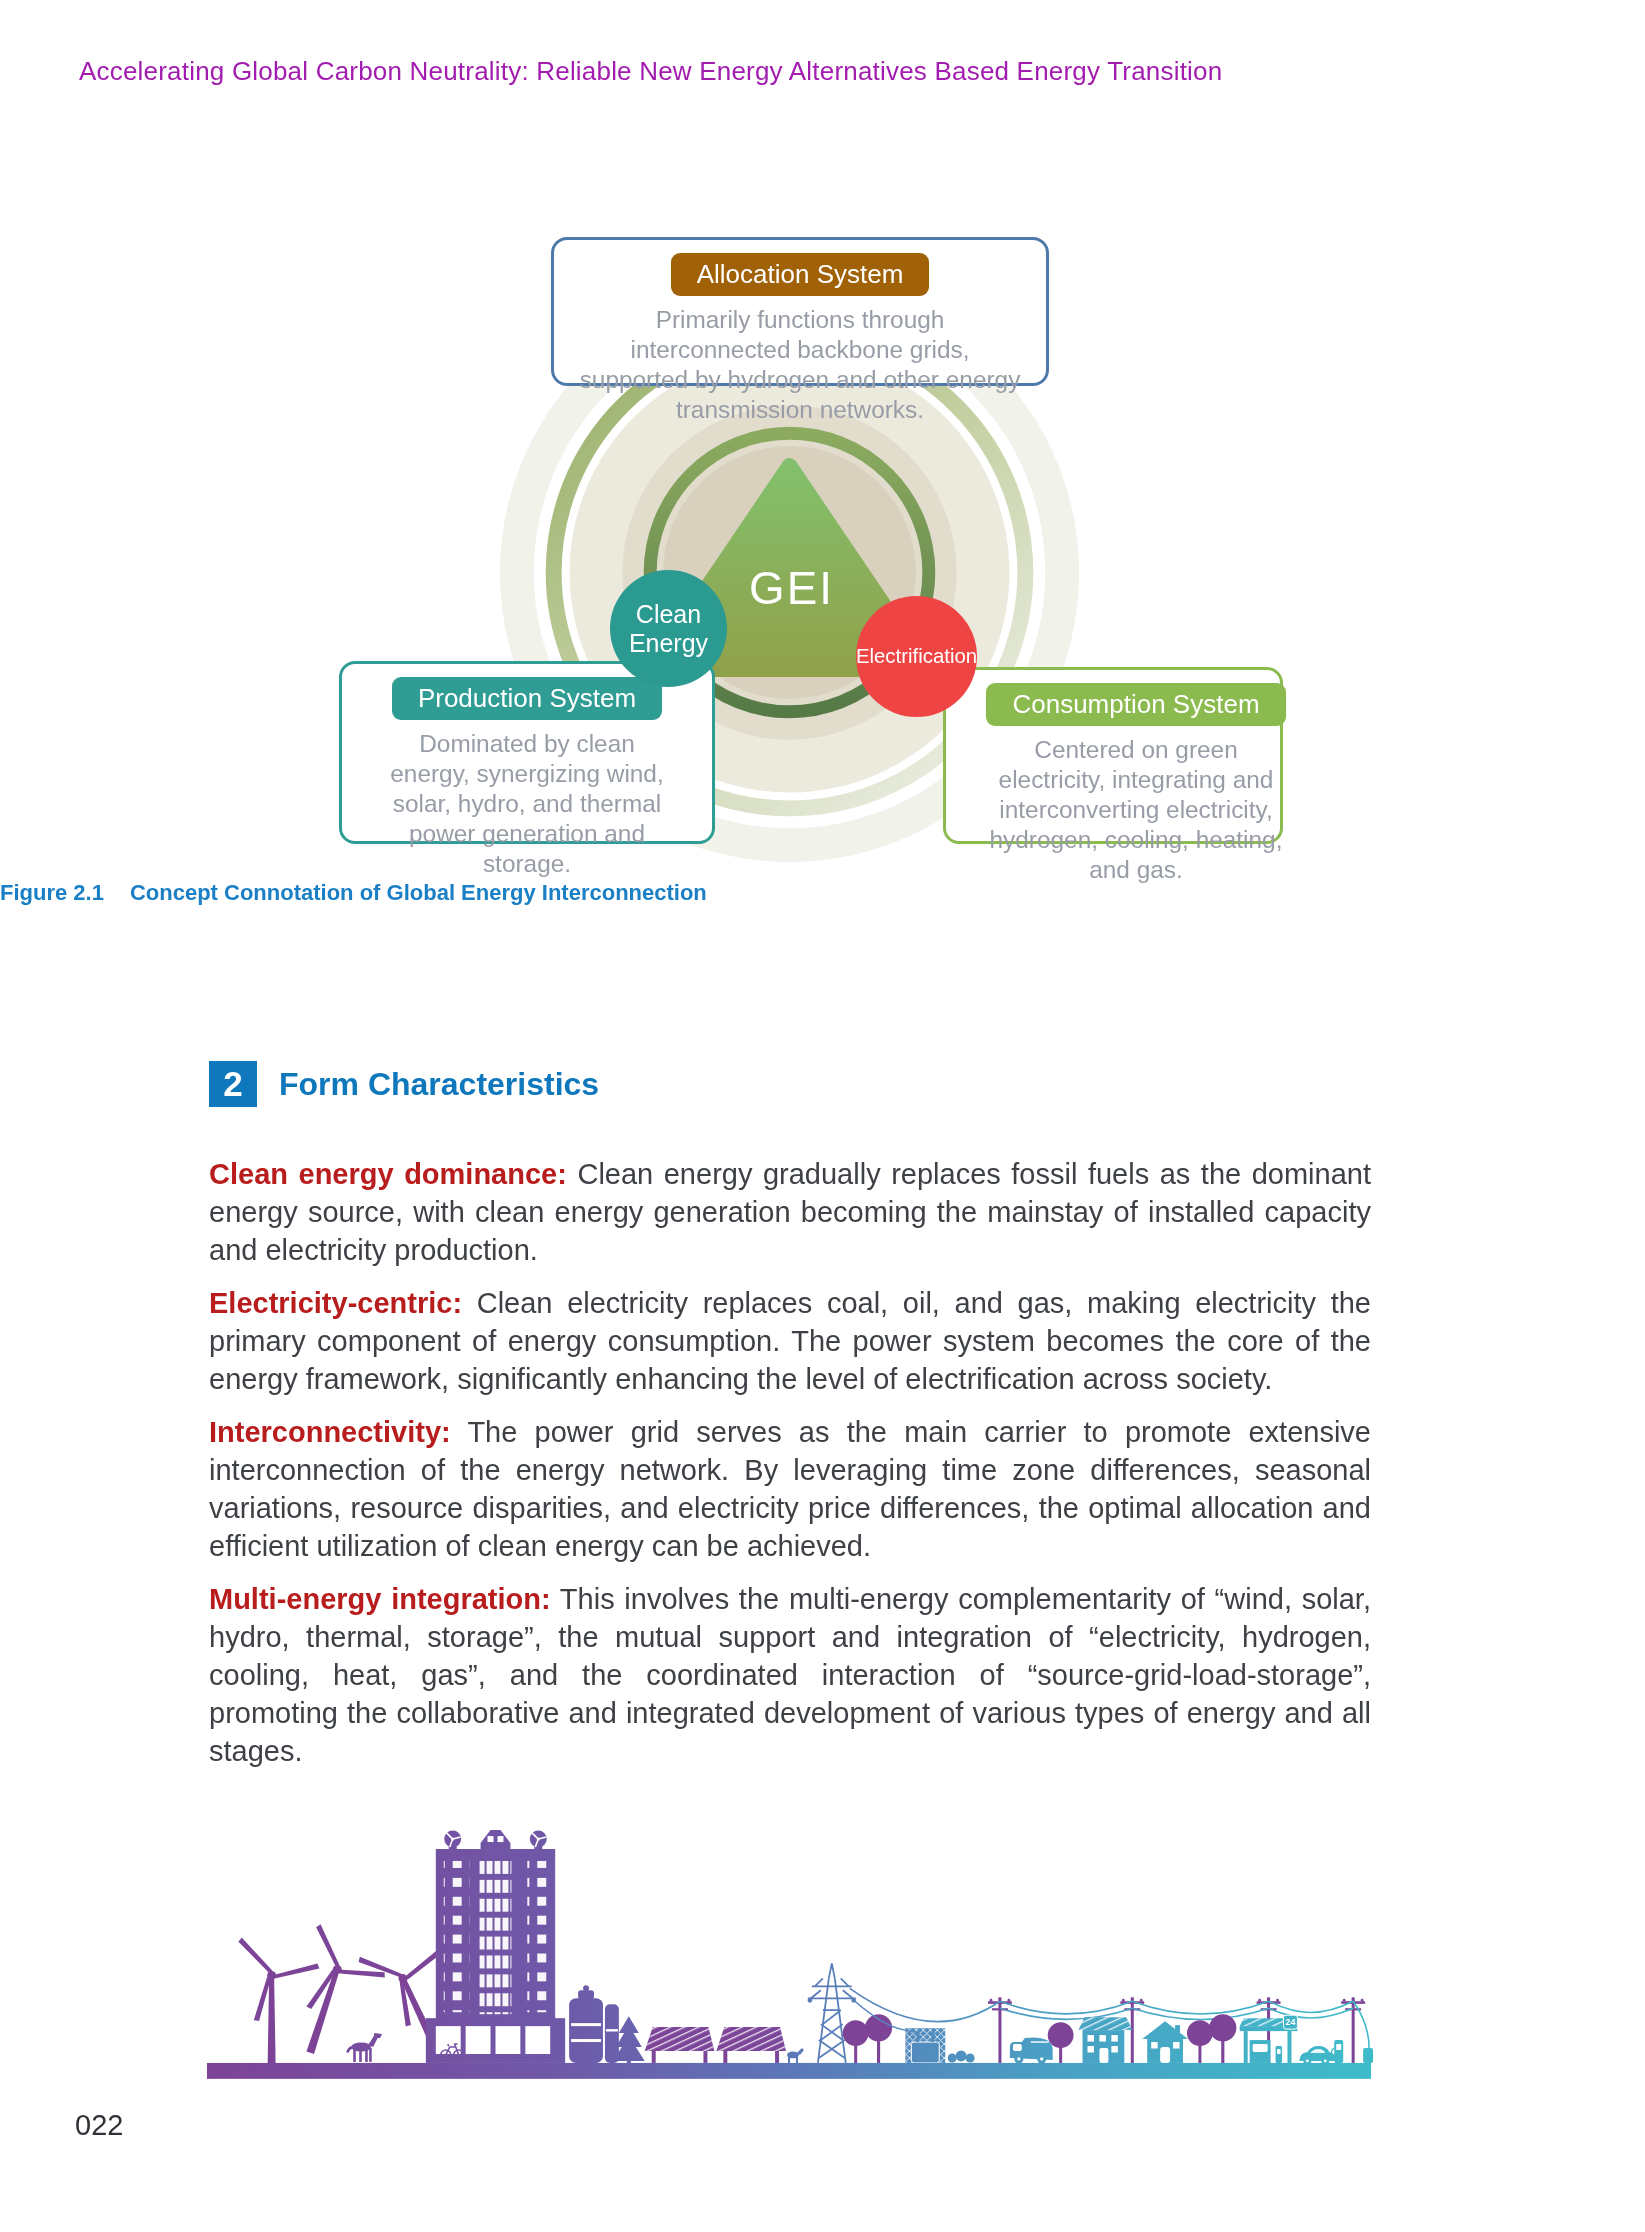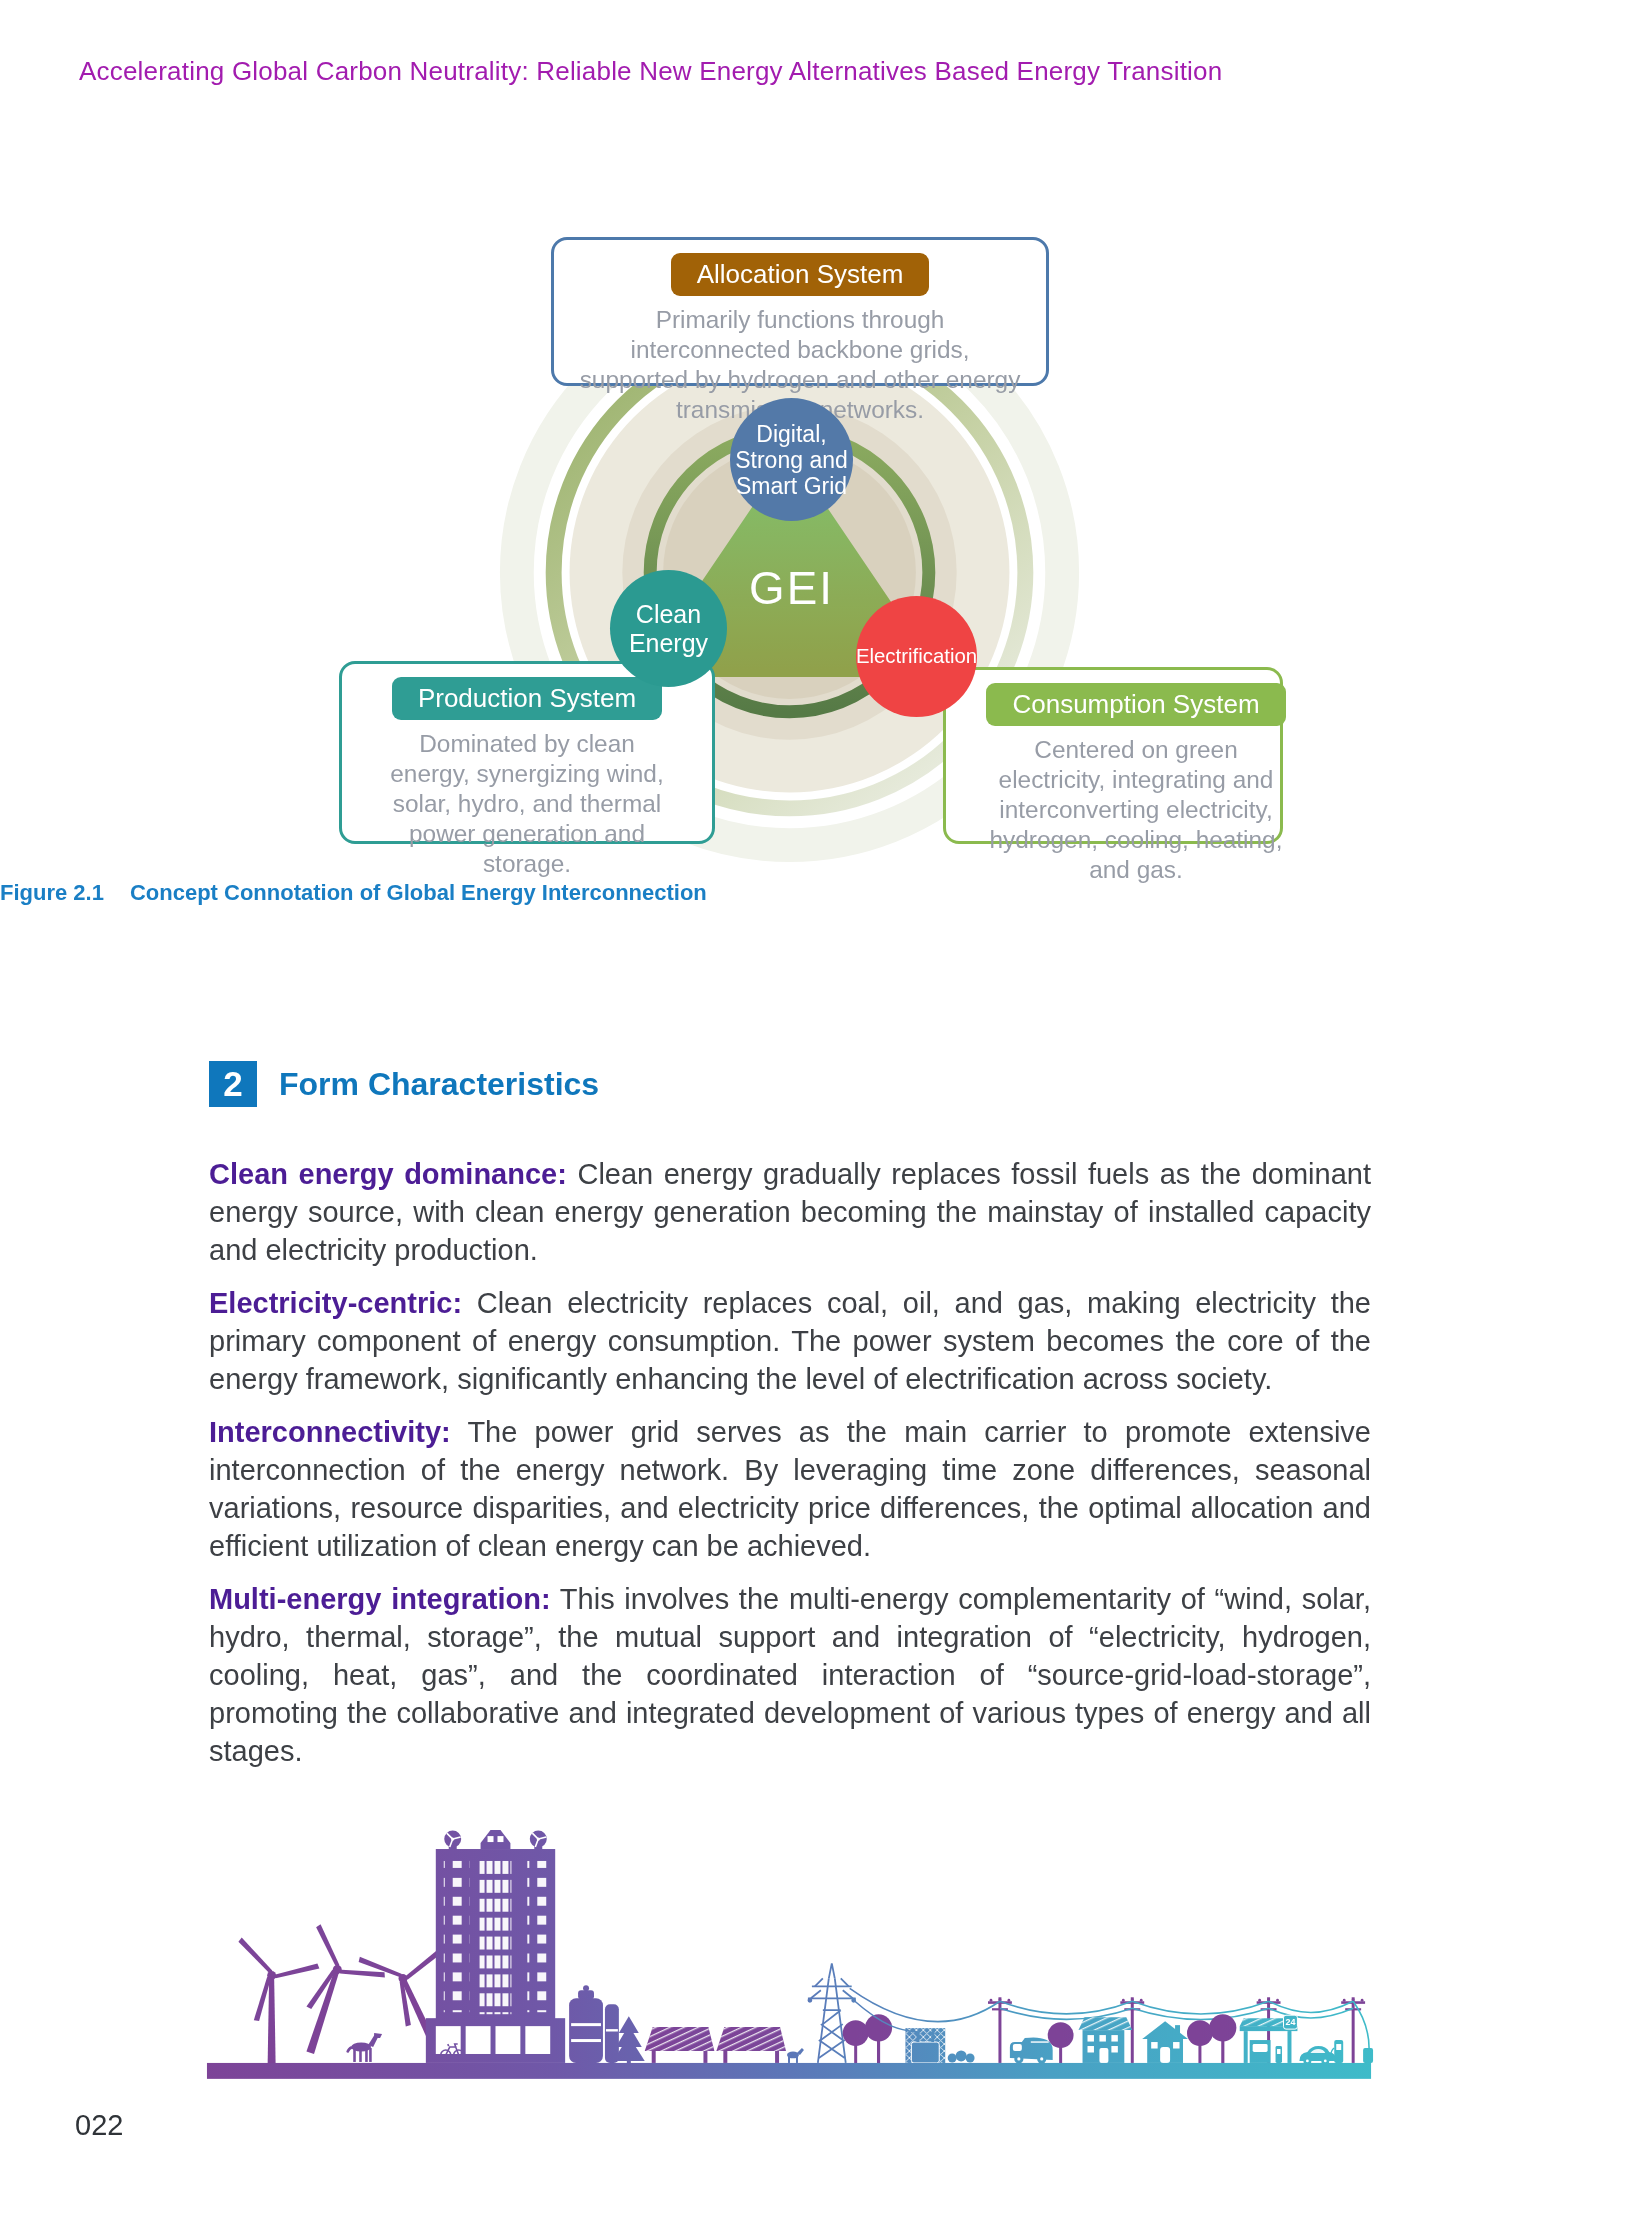--- a/index.html
+++ b/index.html
@@ -32,21 +32,21 @@
                color:#1a7fc5;font-size:22px;font-weight:bold;}
   .fig-caption .cap-title{margin-left:26px;}
   
   .content{position:absolute;left:209px;top:1061px;width:1162px;}
   .section-head{display:flex;align-items:center;}
   .section-num{width:48px;height:46px;background:#0f77bc;color:#fff;font-size:35px;font-weight:bold;
                display:flex;align-items:center;justify-content:center;}
   .section-title{color:#0f77bc;font-size:32px;font-weight:bold;margin-left:22px;}
   .body-par{font-size:29px;line-height:38px;color:#3d4045;text-align:justify;margin:0 0 15px 0;}
   .body-par.first{margin-top:48px;}
-  .par-label{color:#4c1d95;font-weight:bold;}
+  .par-label{color:#b91c1c;font-weight:bold;}
   
   .city-svg{position:absolute;left:199px;top:1821px;width:1184px;height:264px;}
   
   .folio{position:absolute;left:75px;top:2109px;font-size:29px;color:#2f3338;}
 </style>
 </head>
 <body>
 
 <div class="page">
 
@@ -88,23 +88,20 @@
   </div>
   <div class="sys-box box-production">
     <div class="pill">Production System</div>
     <div class="desc">Dominated by clean energy, synergizing wind, solar, hydro, and thermal power generation and storage.</div>
   </div>
   <div class="sys-box box-consumption">
     <div class="pill">Consumption System</div>
     <div class="desc">Centered on green electricity, integrating and interconverting electricity, hydrogen, cooling, heating, and gas.</div>
   </div>
 
-  <div class="node node-grid">Digital,
-Strong and
-Smart Grid</div>
   <div class="node node-clean">Clean
 Energy</div>
   <div class="node node-elec">Electrification</div>
 
   <div class="fig-caption">
     <span class="cap-label">Figure 2.1</span><span class="cap-title">Concept Connotation of Global Energy Interconnection</span>
   </div>
 
   <div class="content">
     <div class="section-head">

